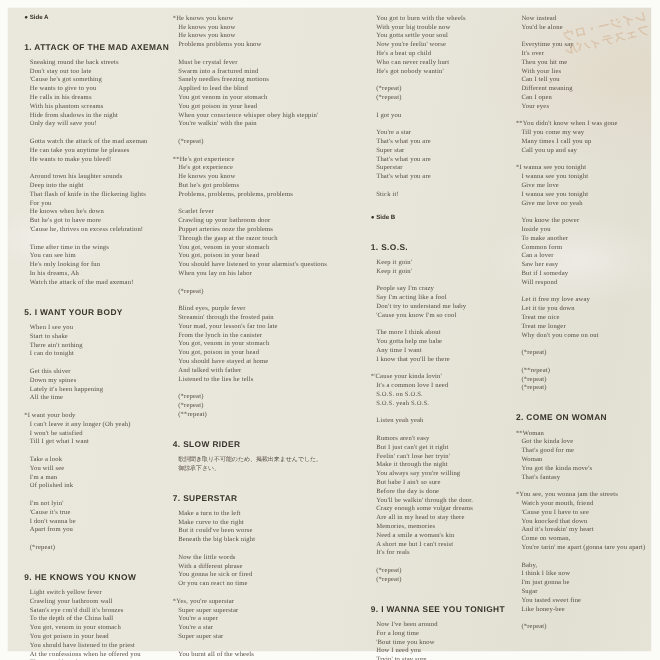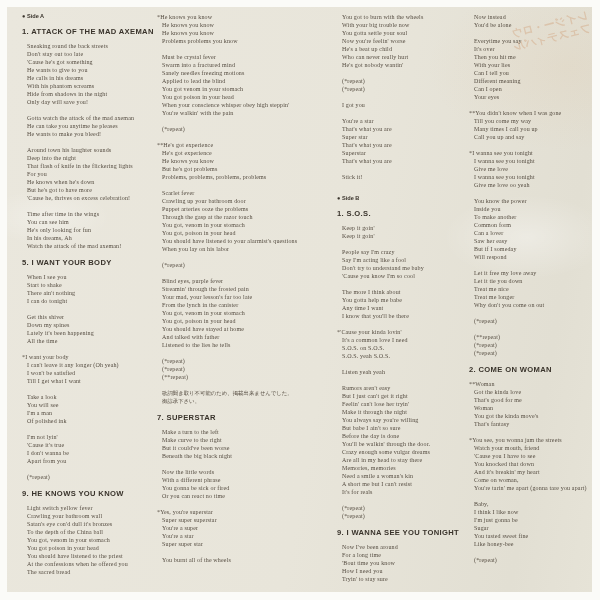--- a/index.html
+++ b/index.html
@@ -25,21 +25,21 @@
   .line{
     font-size:6px;line-height:8px;white-space:nowrap;letter-spacing:0.15px;
     color:#554c41;
   }
   .stanza{margin:0 0 8px 0;padding-left:5px;}
   .stanza.last-big-gap{margin-bottom:14px;}
   .outdent{margin-left:-5px;}
   .heading{
     font-family:"Liberation Sans", sans-serif;font-weight:bold;
     font-size:7.6px;line-height:9px;letter-spacing:0.35px;
-    margin:7px 0 6px 0;color:#39332b;white-space:nowrap;
+    margin:18px 0 6px 0;color:#39332b;white-space:nowrap;
   }
   .side{
     font-family:"Liberation Sans", sans-serif;font-weight:bold;
     font-size:5.6px;line-height:7px;margin:0 0 2px 0;color:#39332b;
   }
   .note .line{font-size:5.4px;letter-spacing:0;}
   .ghost{
     position:absolute;right:2px;top:10px;width:70px;
     transform:scaleX(-1) rotate(14deg);
     font-family:"Liberation Sans", sans-serif;font-weight:bold;
@@ -186,20 +186,21 @@
         <div class="line">You got, poison in your head</div>
         <div class="line">You should have stayed at home</div>
         <div class="line">And talked with father</div>
         <div class="line">Listened to the lies he tells</div>
       </div>
       <div class="stanza ">
         <div class="line">(*repeat)</div>
         <div class="line">(*repeat)</div>
         <div class="line">(**repeat)</div>
       </div>
+      <div class="heading">4. SLOW RIDER</div>
       <div class="stanza note">
         <div class="line">歌詞聞き取り不可能のため、掲載出来ませんでした。</div>
         <div class="line">御諒承下さい。</div>
       </div>
       <div class="heading">7. SUPERSTAR</div>
       <div class="stanza ">
         <div class="line">Make a turn to the left</div>
         <div class="line">Make curve to the right</div>
         <div class="line">But it could've been worse</div>
         <div class="line">Beneath the big black night</div>

